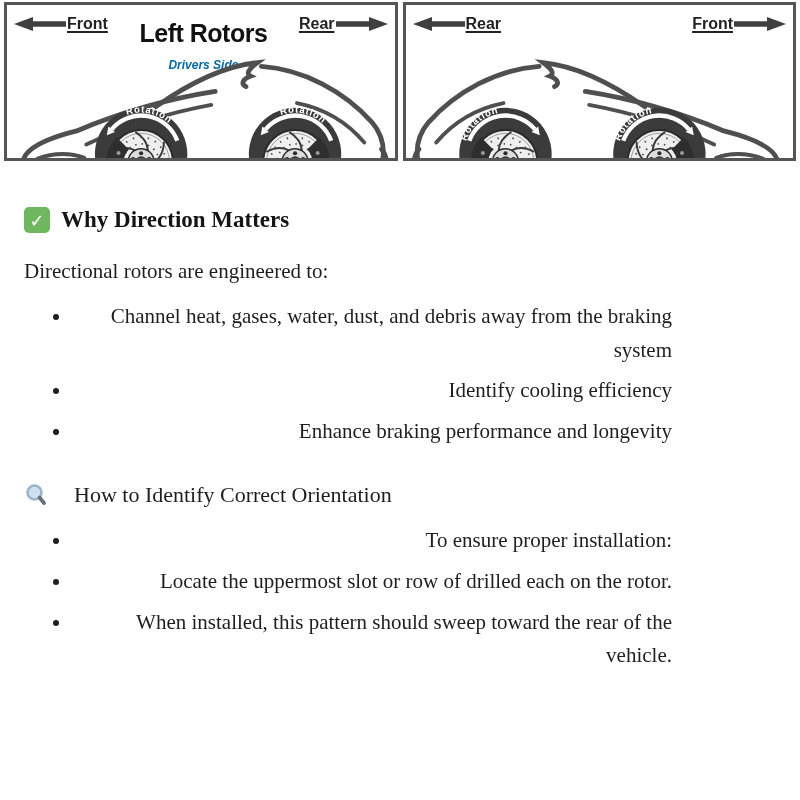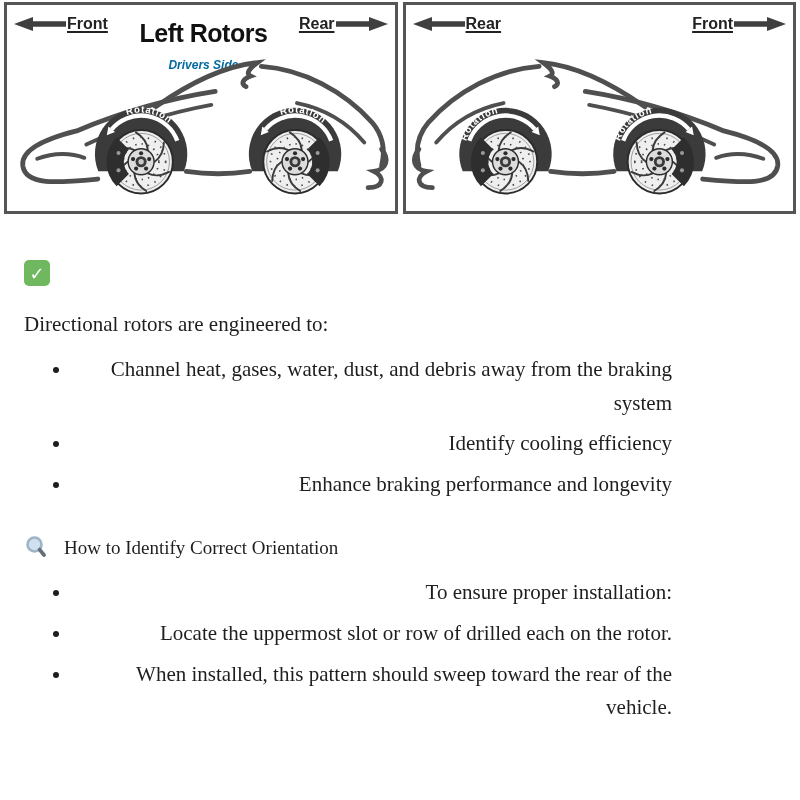--- a/index.html
+++ b/index.html
@@ -1,20 +1,20 @@
 <!DOCTYPE html>
 <html><head>
 <meta charset="utf-8">
 <style>
   html,body { margin:0; padding:0; background:#ffffff; }
   body { width:800px; font-family:"Liberation Serif", serif; color:#1e1e1e; }
 
   
   .panels { display:flex; gap:5px; padding:2px 4px; box-sizing:border-box; }
-  .panel { flex:1; border:3px solid #555; background:#fff; height:212px; box-sizing:border-box; overflow:hidden; }
+  .panel { flex:1; border:3px solid #555; background:#fff; height:159px; box-sizing:border-box; overflow:hidden; }
   .panel-head { display:flex; justify-content:space-between; align-items:flex-start; padding:5px 7px 0 7px; height:48px; box-sizing:border-box; }
   .dir { display:flex; align-items:center; gap:1px; margin-top:5px; }
   .dir-label { font-family:"Liberation Sans", sans-serif; font-weight:bold; font-size:16px; color:#222;
                text-decoration:underline; text-decoration-thickness:2px; text-underline-offset:2px; }
   .arrow { display:block; }
   .panel-titles { flex:1; text-align:center; }
   .panel-title { margin:11px; font-family:"Liberation Sans", sans-serif; font-weight:bold; font-size:25px;
                  letter-spacing:-0.5px; line-height:1.02; color:#111; }
   .panel-sub { font-family:"Liberation Sans", sans-serif; font-style:italic; font-weight:bold; font-size:12px; color:#0369a1; }
   .car-svg { display:block; width:100%; height:152px; }
@@ -24,22 +24,22 @@
   .content { padding:14px 24px 8px 24px; }
   .intro { font-size:21px; line-height:1.62; max-width:640px; margin:14px 0 0 0; }
   .h-check { display:flex; align-items:center; gap:11px; margin:30px 0 0 0;
              font-size:23px; font-weight:bold; color:#141414; }
   .check-badge { flex:0 0 auto; width:26px; height:26px; background:#6fb860; border-radius:5px;
                  color:#fff; display:flex; align-items:center; justify-content:center;
                  font-family:"DejaVu Sans", sans-serif; font-size:18px; font-weight:bold; }
   .lead { font-size:21px; margin:26px 0 0 0; }
   ul.bullets { list-style:disc; margin:16px 0 0 0; padding-left:48px; font-size:21px; line-height:1.6;text-align:right; }
   ul.bullets li { max-width:600px; margin:7px 0; }
-  .h-search { display:flex; align-items:center; gap:15px; margin:34px 0 0 0;
-              font-size:19px; font-weight:normal; color:#1e1e1e; }
+  .h-search { display:flex; align-items:center; gap:25px; margin:34px 0 0 0;
+              font-size:22px; font-weight:normal; color:#1e1e1e; }
   .mag { display:block; flex:0 0 auto; }
 </style>
 </head>
 <body>
 
 <svg width="0" height="0" style="position:absolute" aria-hidden="true">
   <defs>
     <g id="rotor-disc">
       <circle r="33" fill="#efefef" stroke="#2b2b2b" stroke-width="2"></circle>
       <circle r="29.5" fill="none" stroke="#9a9a9a" stroke-width="1"></circle>
@@ -166,20 +166,21 @@
       <text class="rot-text"><textPath href="#tp-r2" startOffset="6">Rotation</textPath></text>
     </svg>
   </section>
 </div>
 
 <article class="content">
 
 
   <h3 class="h-check">
     <span class="check-badge">✓</span>
+    <span>Why Direction Matters</span>
   </h3>
 
   <p class="lead">Directional rotors are engineered to:</p>
 
   <ul class="bullets">
     <li>Channel heat, gases, water, dust, and debris away from the braking system</li>
     <li>Identify cooling efficiency</li>
     <li>Enhance braking performance and longevity</li>
   </ul>
 

